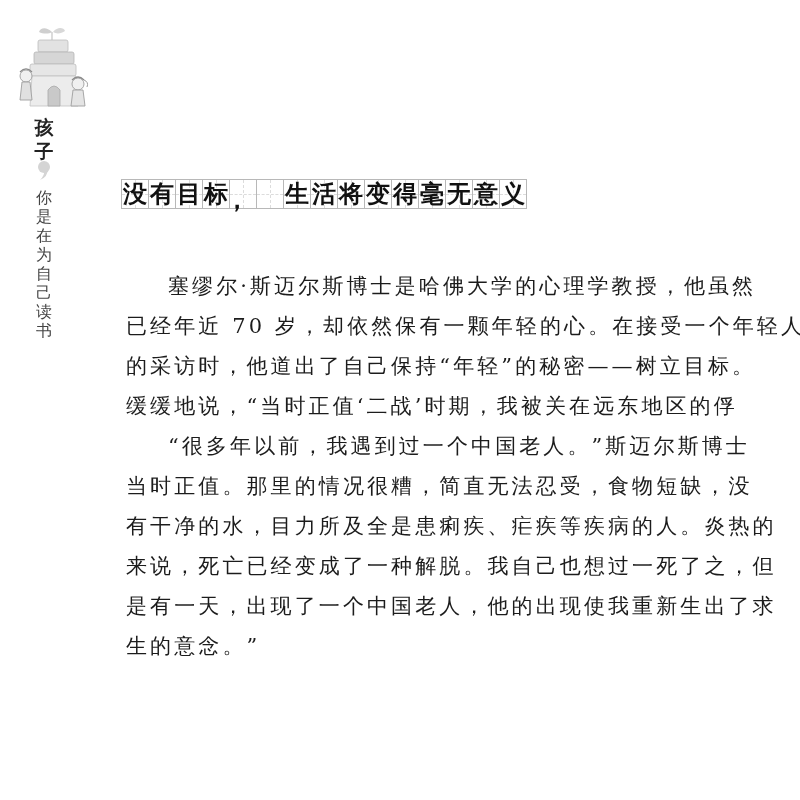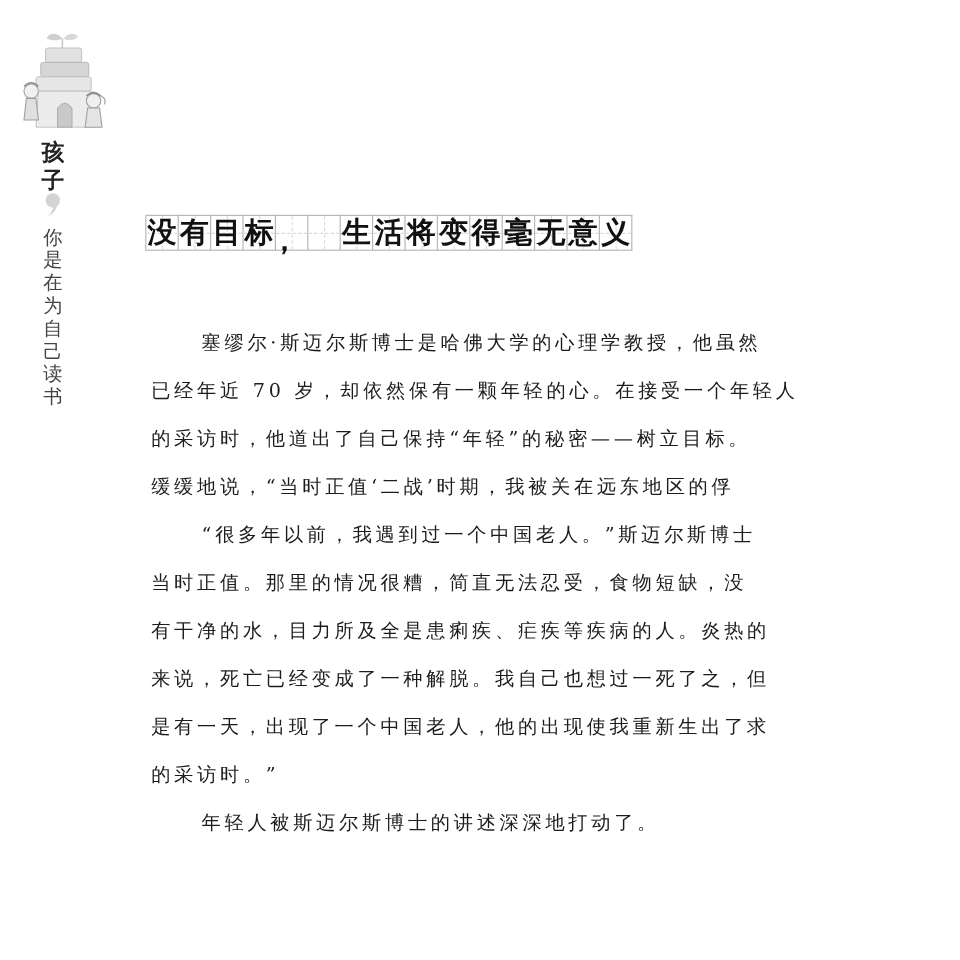--- a/index.html
+++ b/index.html
@@ -109,21 +109,21 @@
 
     
     .body {
       position: absolute;
       left: 126px;
       top: 266px;
       width: 636px;
     }
     .line {
       height: 40px;
-      font-size: 16px;
+      font-size: 21px;
       line-height: 40px;
       white-space: nowrap;
       letter-spacing: 3.1px;
       color: #1c1c1c;
     }
     .line.indent { padding-left: 42px; }
   </style>
 </head>
 <body>
 
@@ -224,15 +224,14 @@
 <div class="body">
   <div class="line indent">塞缪尔·斯迈尔斯博士是哈佛大学的心理学教授，他虽然</div>
   <div class="line">已经年近 70 岁，却依然保有一颗年轻的心。在接受一个年轻人</div>
   <div class="line">的采访时，他道出了自己保持“年轻”的秘密——树立目标。</div>
   <div class="line">缓缓地说，“当时正值‘二战’时期，我被关在远东地区的俘</div>
   <div class="line indent">“很多年以前，我遇到过一个中国老人。”斯迈尔斯博士</div>
   <div class="line">当时正值。那里的情况很糟，简直无法忍受，食物短缺，没</div>
   <div class="line">有干净的水，目力所及全是患痢疾、疟疾等疾病的人。炎热的</div>
   <div class="line">来说，死亡已经变成了一种解脱。我自己也想过一死了之，但</div>
   <div class="line">是有一天，出现了一个中国老人，他的出现使我重新生出了求</div>
-  <div class="line">的采访时。”</div>
-  <div class="line indent">年轻人被斯迈尔斯博士的讲述深深地打动了。</div>
+  <div class="line">生的意念。”</div>
 </div>
 
 </body></html>

